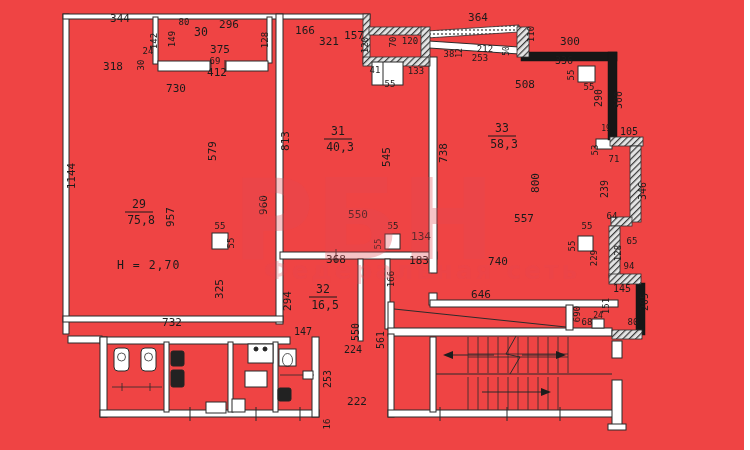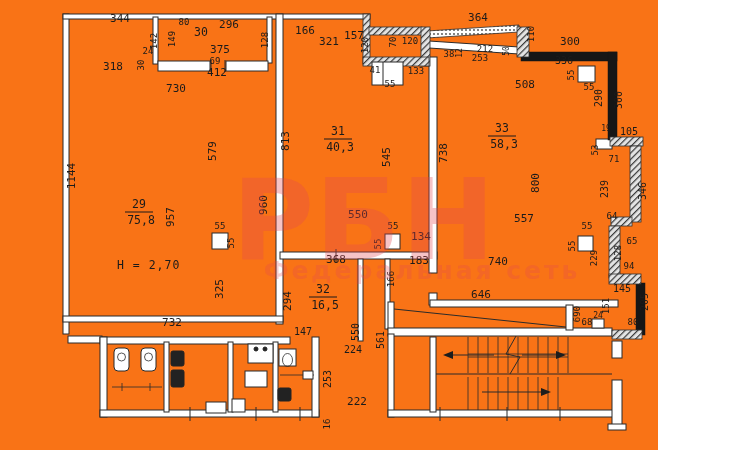--- a/index.html
+++ b/index.html
@@ -1,16 +1,16 @@
 <!DOCTYPE html>
 <html><head>
 <meta charset="utf-8">
 <style>
   html,body{margin:0;padding:0;background:#ffffff;}
-  .page{width:658px;height:450px;position:relative;background:#f97316;overflow:hidden;}
+  .page{width:744px;height:450px;position:relative;background:#ef4444;overflow:hidden;}
   svg{display:block;}
   
   .dw{fill:#ffffff;stroke:#2b2b2b;stroke-width:1;}
   
   .bw{fill:#161616;stroke:#161616;stroke-width:0.5;}
   
   .hw{fill:url(#hatch);stroke:#2f2f2f;stroke-width:0.8;}
   
   .ow{fill:url(#dots);stroke:#2f2f2f;stroke-width:0.8;}
   .ln{stroke:#2b2b2b;stroke-width:1;fill:none;}

